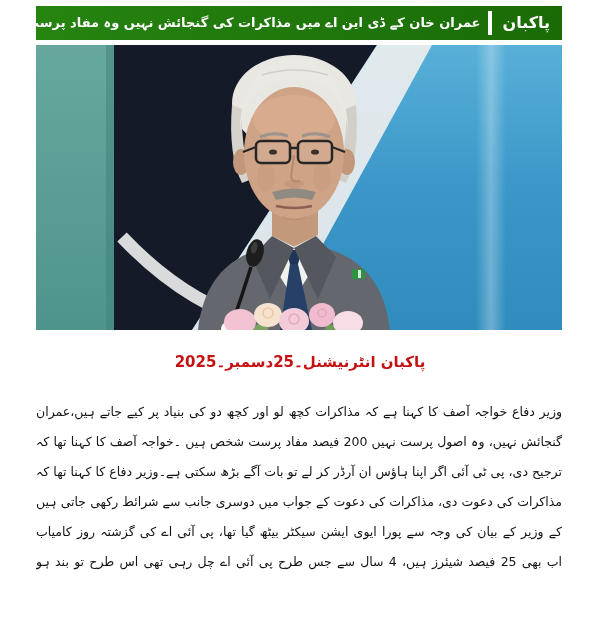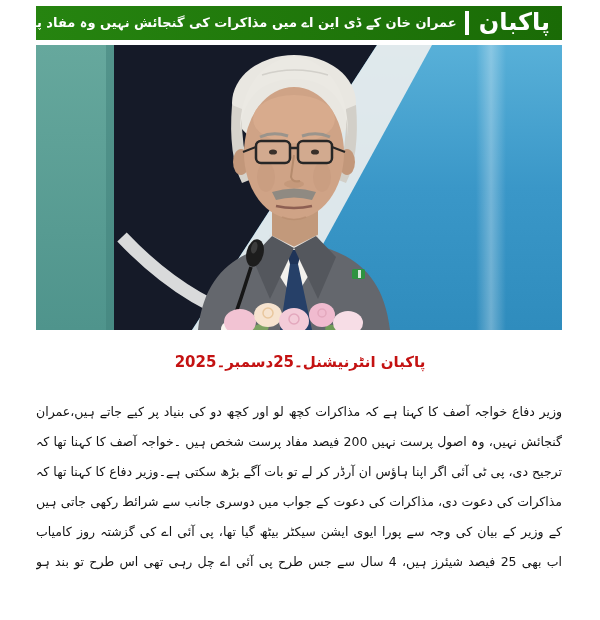--- a/index.html
+++ b/index.html
@@ -8,21 +8,21 @@
     font-family:"DejaVu Sans",sans-serif;overflow:hidden;
   }
   
   .topbar{
     position:absolute;left:36px;top:6px;width:526px;height:34px;
     background:linear-gradient(90deg,#268410 0%,#1a6b06 100%);
     display:flex;direction:rtl;align-items:center;color:#ffffff;
     box-sizing:border-box;
   }
   .brand{
-    font-size:24px;font-weight:bold;padding:0 12px 2px 10px;white-space:nowrap;
+    font-size:16px;font-weight:bold;padding:0 12px 2px 10px;white-space:nowrap;
   }
   .bar-sep{width:4px;height:24px;background:#ffffff;flex:0 0 auto;}
   .headline{
     flex:1;text-align:center;font-size:13px;font-weight:bold;
     padding:0 8px 2px 8px;white-space:nowrap;overflow:hidden;
   }
   
   .photo{position:absolute;left:36px;top:45px;width:526px;height:285px;}
   .photo svg{display:block;}
   

